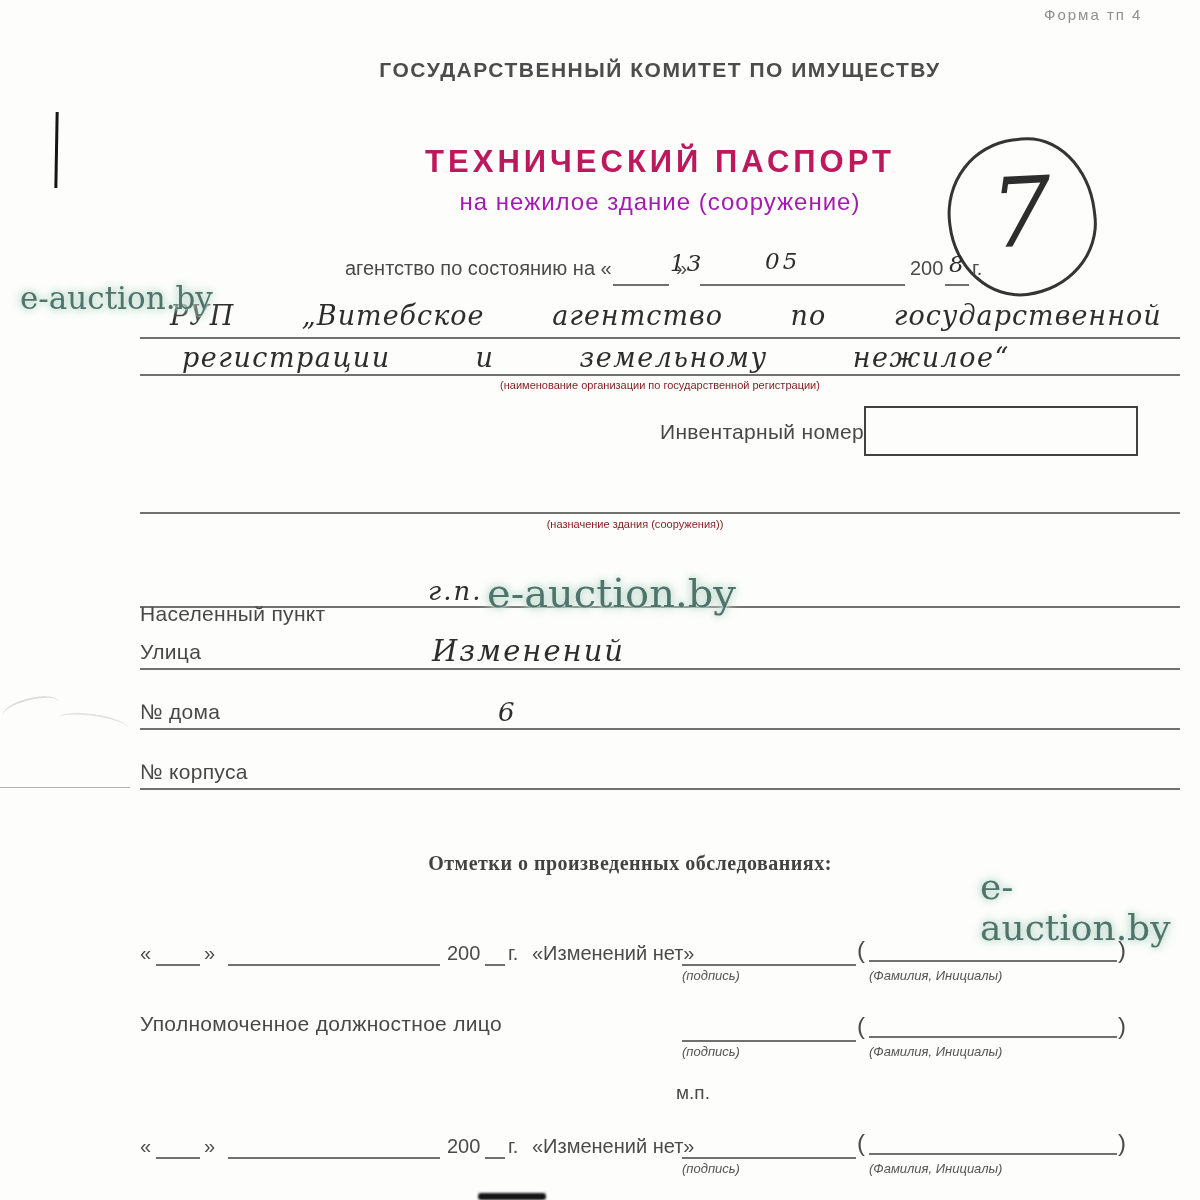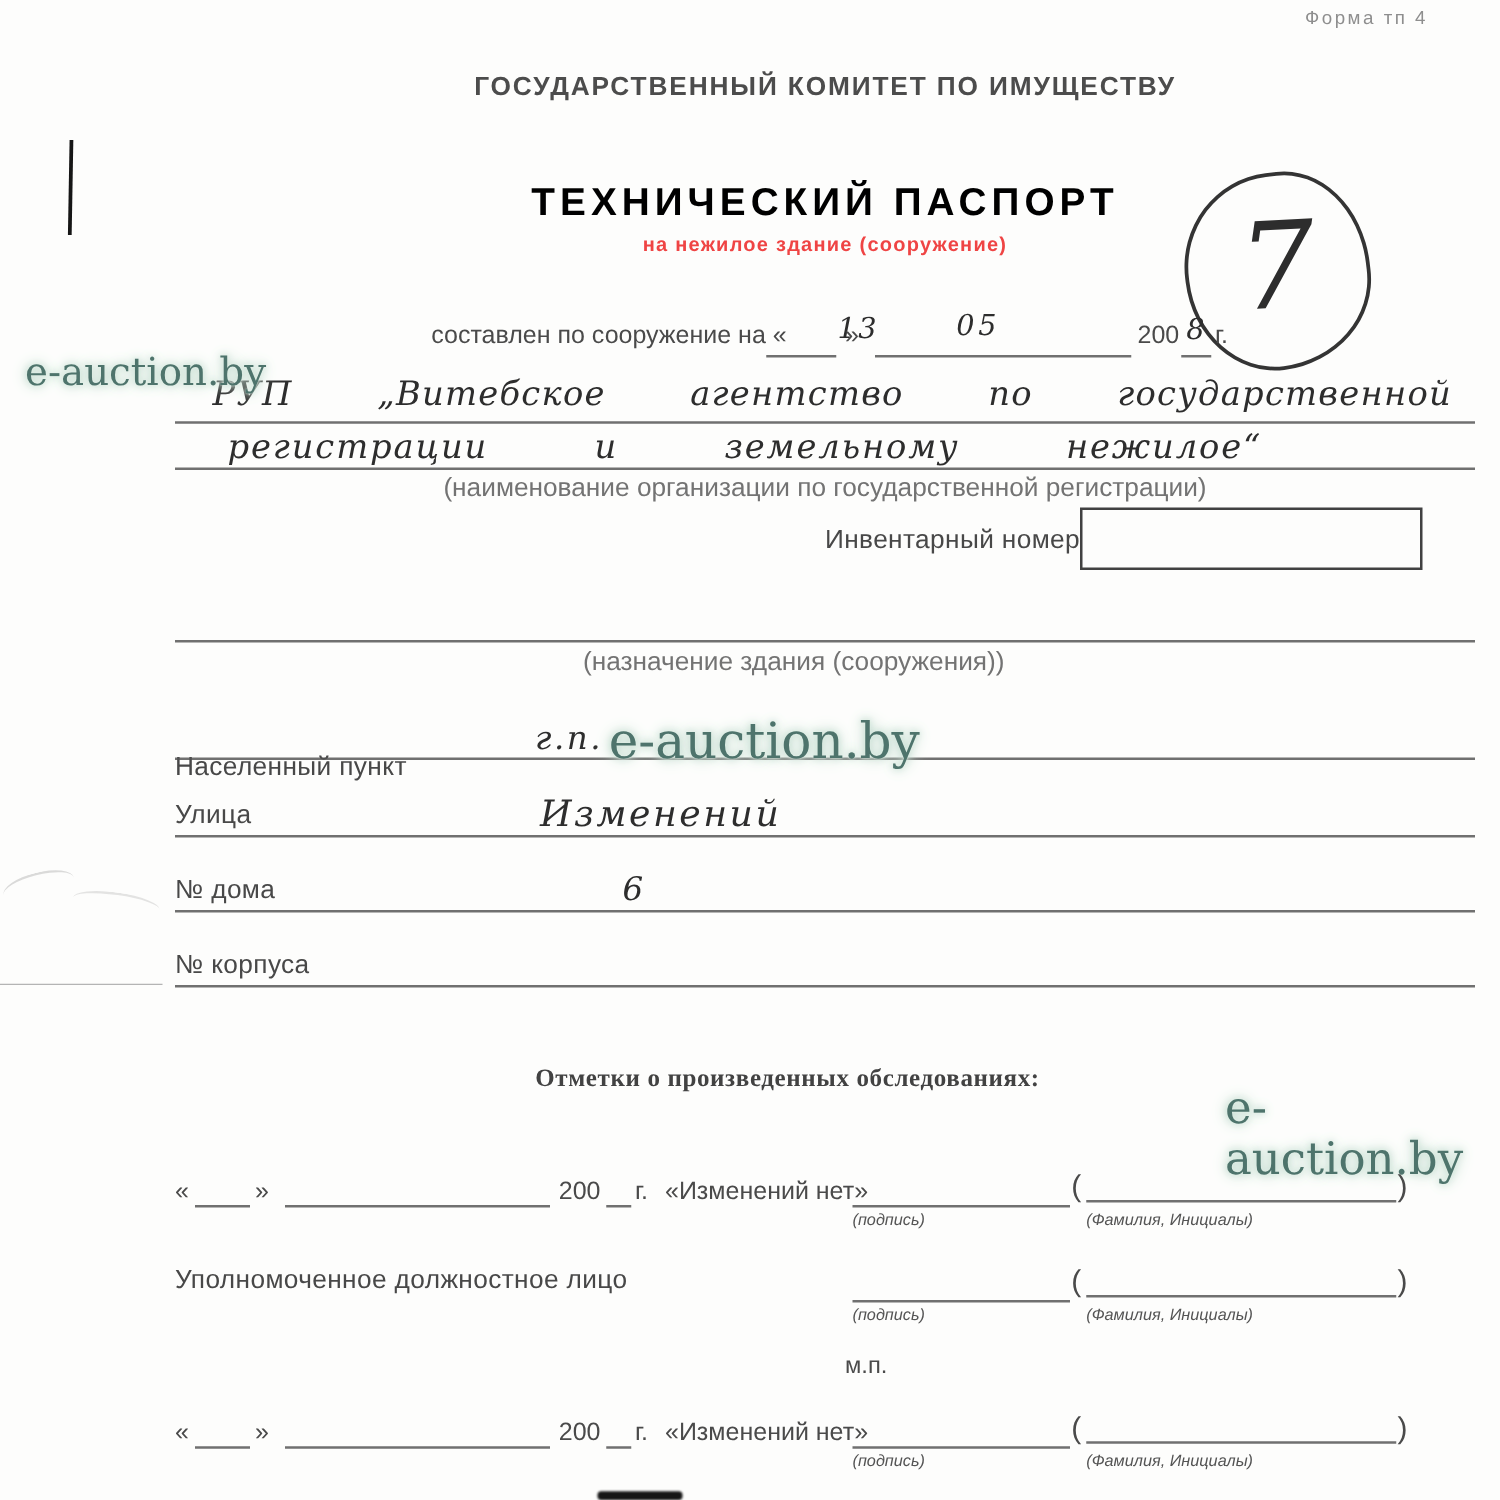--- a/index.html
+++ b/index.html
@@ -1,25 +1,25 @@
 <!DOCTYPE html>
 <html><head>
 <meta charset="utf-8">
 <style>
   html,body{margin:0;padding:0;background:#ffffff;}
   .page{position:relative;width:1200px;height:1200px;background:#fdfdfc;overflow:hidden;
         font-family:"Liberation Sans",sans-serif;color:#474747;}
   .abs{position:absolute;}
   .printed{color:#4a4a4a;}
   .hdr{font-weight:bold;letter-spacing:1.5px;font-size:21px;color:#4c4c4c;}
-  .title{font-weight:bold;letter-spacing:4px;font-size:31px;color:#000000;}
-  .subtitle{font-weight:bold;letter-spacing:1px;font-size:16px;color:#ef4444;}
+  .title{font-weight:bold;letter-spacing:4px;font-size:31px;color:#be185d;}
+  .subtitle{font-weight:normal;letter-spacing:1px;font-size:24px;color:#a21caf;}
   .label{font-size:21px;color:#484848;letter-spacing:0.3px;}
   .body-text{font-size:20px;color:#4a4a4a;}
-  .caption{font-size:21px;color:#737373;}
+  .caption{font-size:11px;color:#7f1d1d;}
   .small-caption{font-size:13px;font-style:italic;color:#545454;}
   .line{height:0;border-top:2px solid rgba(80,80,80,0.82);}
   .thin-line{height:0;border-top:1px solid rgba(120,120,120,0.55);}
   .hand{font-family:"DejaVu Serif",serif;font-style:italic;color:#2d2d2d;}
   .center{text-align:center;}
   .heading-bold{font-weight:bold;font-size:20px;letter-spacing:0.5px;color:#424242;}
   .wm{font-family:"DejaVu Serif",serif;font-weight:400;color:#4e746c;
       text-shadow:0 0 2px #e4f1e9,0 0 6px #bcd8cb,0 0 11px #c9e0d4,0 0 16px #d8e9de;}
   .inv-box{border:2px solid #414141;background:transparent;}
   .circle7{border:3px solid #343434;border-radius:52% 46% 55% 49%/50% 53% 47% 52%;
@@ -42,21 +42,21 @@
   <div class="abs artifact" style="left:478px;top:1193px;width:68px;height:7px;border-radius:3px;filter:blur(1px);"></div>
 
   <div class="abs hdr center" style="left:140px;top:58px;width:1040px;">ГОСУДАРСТВЕННЫЙ КОМИТЕТ ПО ИМУЩЕСТВУ</div>
   <div class="abs title center" style="left:140px;top:144px;width:1040px;">ТЕХНИЧЕСКИЙ ПАСПОРТ</div>
   <div class="abs subtitle center" style="left:140px;top:188px;width:1040px;">на нежилое здание (сооружение)</div>
 
   <div class="abs circle7" style="left:948px;top:138px;width:142px;height:152px;">
     <span class="hand">7</span>
   </div>
 
-  <div class="abs body-text" style="left:345px;top:257px;">составлен по сооружение на «</div>
+  <div class="abs body-text" style="left:345px;top:257px;">агентство по состоянию на «</div>
   <div class="abs hand" style="left:622px;top:250px;font-size:23px;letter-spacing:2px;margin-left:48px;">13</div>
   <div class="abs line" style="left:613px;top:284px;width:56px;"></div>
   <div class="abs body-text" style="left:676px;top:257px;">»</div>
   <div class="abs hand" style="left:765px;top:248px;font-size:23px;letter-spacing:3px;">05</div>
   <div class="abs line" style="left:700px;top:284px;width:205px;"></div>
   <div class="abs body-text" style="left:910px;top:257px;">200</div>
   <div class="abs hand" style="left:949px;top:251px;font-size:23px;">8</div>
   <div class="abs line" style="left:945px;top:284px;width:24px;"></div>
   <div class="abs body-text" style="left:972px;top:257px;">г.</div>
 

